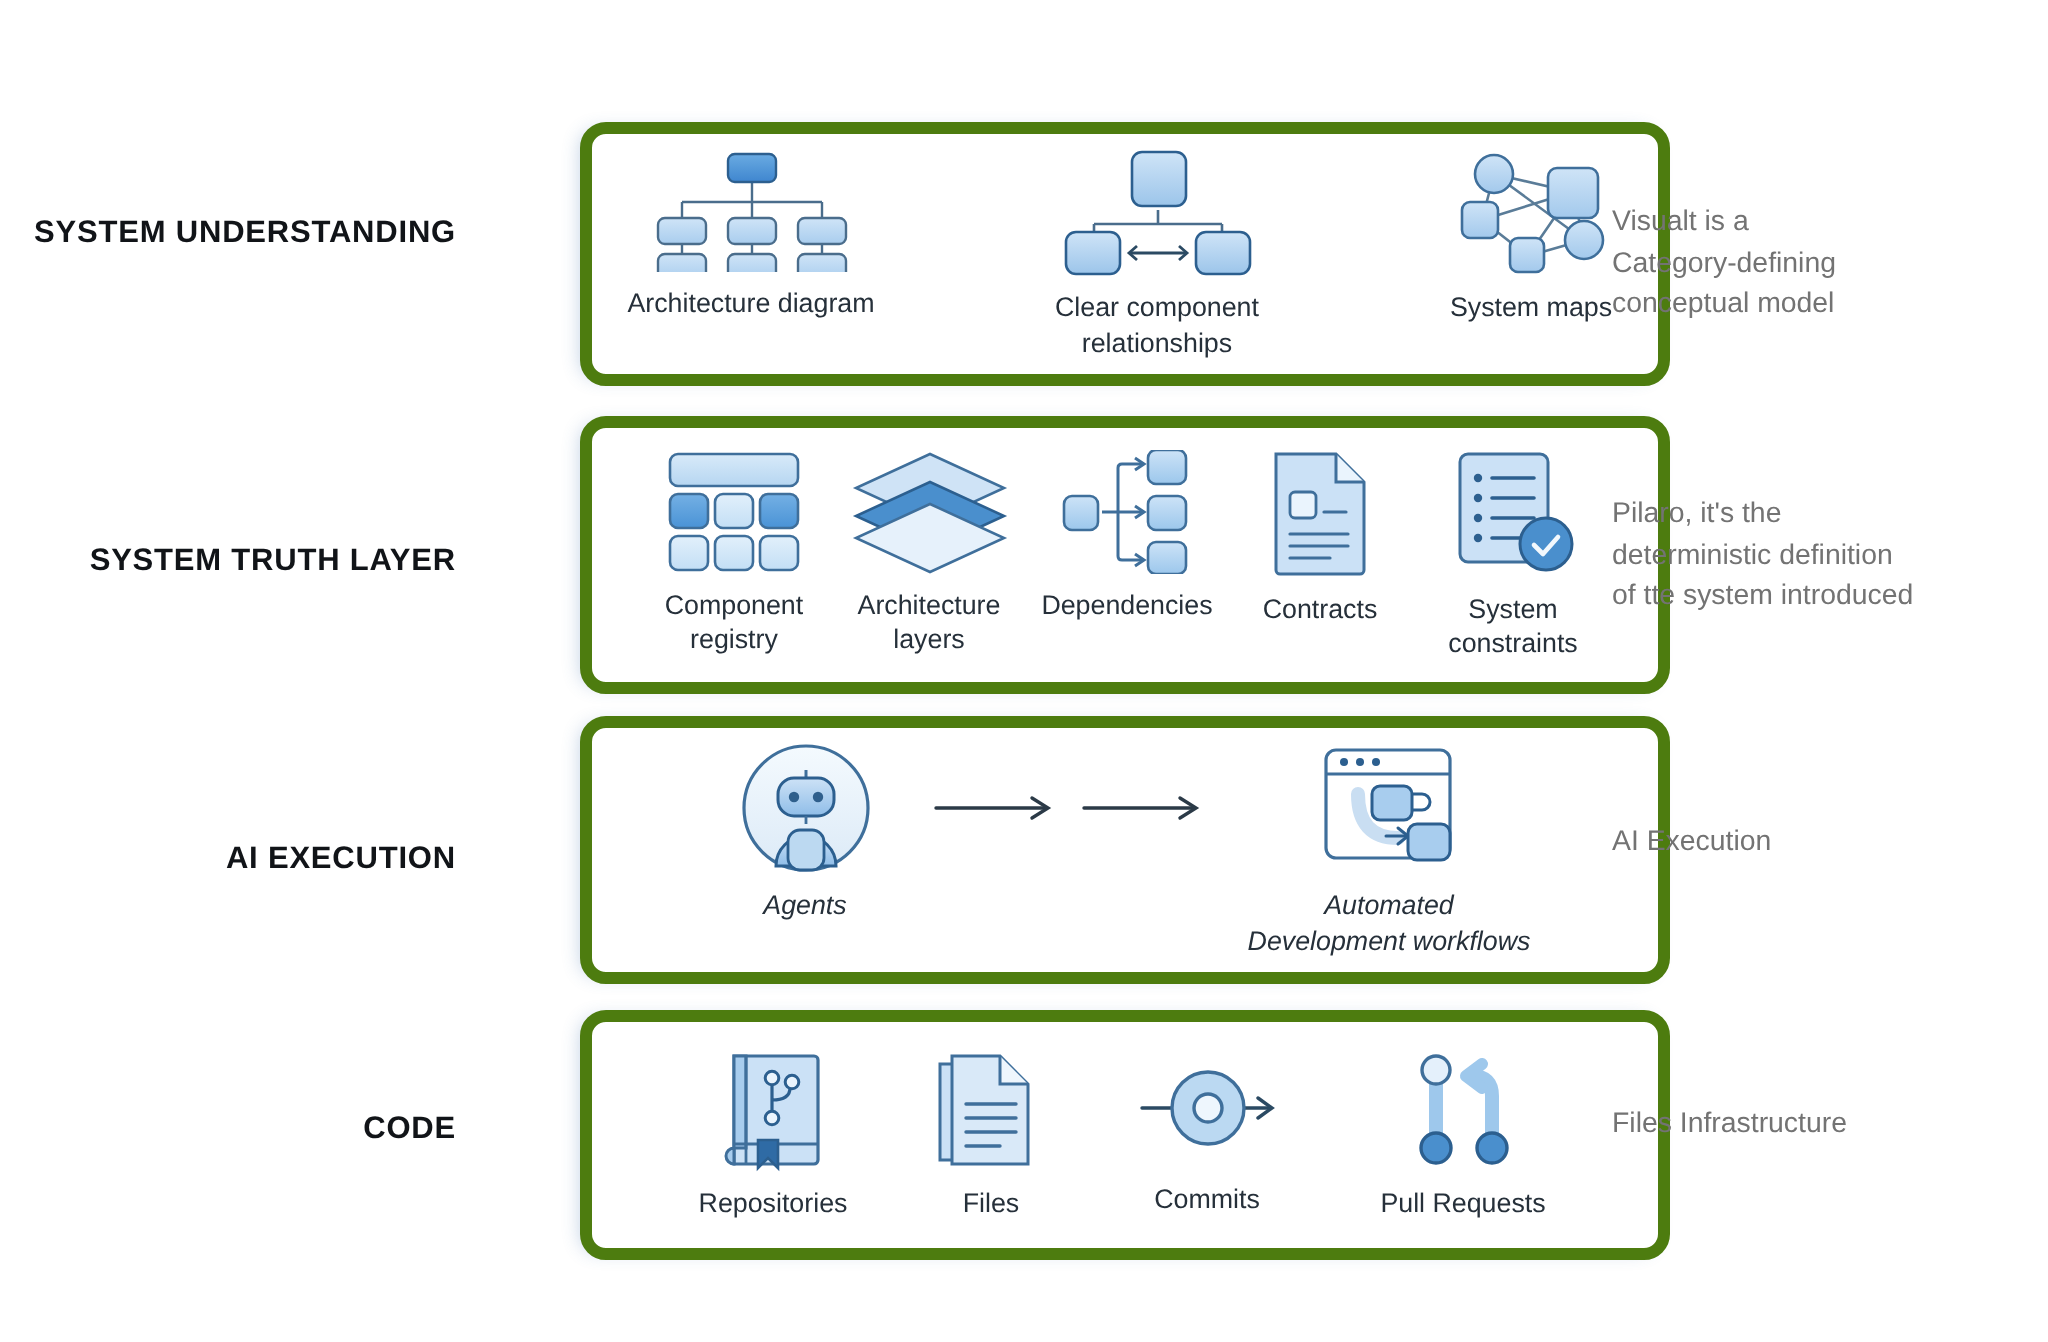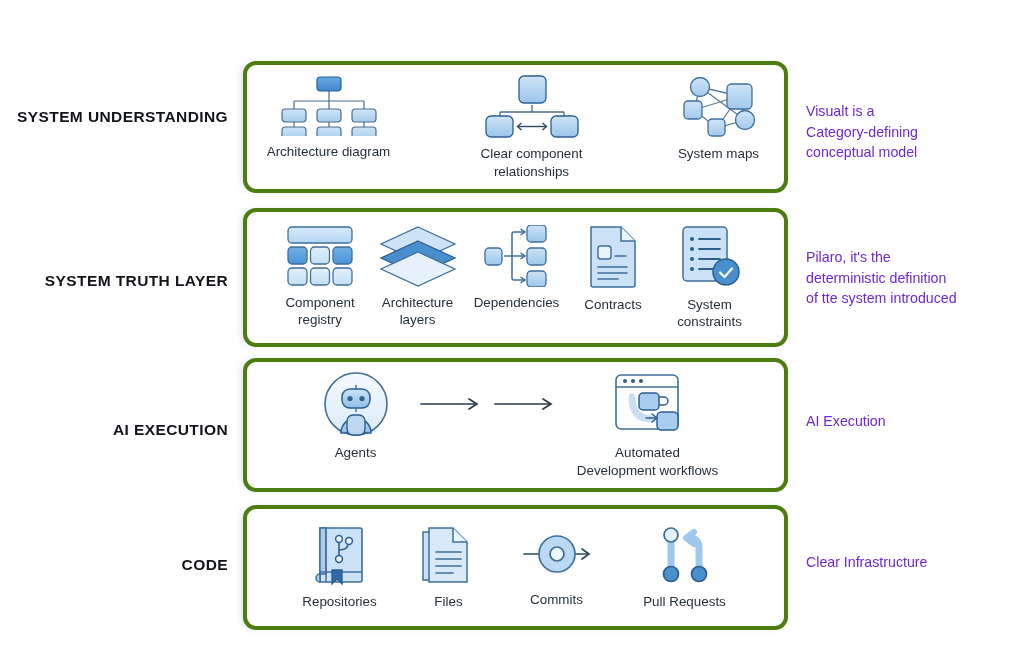--- a/index.html
+++ b/index.html
@@ -19,42 +19,43 @@
     font-size:15.5px;
     letter-spacing:.4px;
     color:#111418;
     line-height:1.32;
     right:0;
   }
   .label-wrap{position:absolute;width:228px;}
   .panel{
     position:absolute;
     box-sizing:border-box;
-    border:4px solid #4d7c0f;
+    border:6px solid #4d7c0f;
     border-radius:13px;
     background:#ffffff;
     box-shadow:-4px 0 9px -4px rgba(60,110,170,.30);
+    margin-left:47px;
   }
   .panel-inner{
     position:absolute;left:0;top:0;right:0;bottom:0;
     display:flex;align-items:center;justify-content:center;
   }
   .items{display:flex;align-items:flex-start;justify-content:center;}
   .item{
     display:flex;flex-direction:column;align-items:center;
     text-align:center;
   }
   .ico{display:flex;align-items:flex-end;justify-content:center;}
   .cap{
     font-size:13.4px;color:#26303a;line-height:1.28;
     margin-top:7px;white-space:pre-line;
   }
   .rtext{
     position:absolute;
-    font-size:14.2px;line-height:1.45;color:#6d28d9;
+    font-size:14.2px;line-height:1.45;color:#737373;
     white-space:pre-line;width:215px;
   }
   .arrow-gap{display:flex;align-items:center;justify-content:center;}
 </style>
 </head>
 <body>
 
 <div class="stage">
 
   <div class="label-wrap" style="left:0;top:107px;">
@@ -270,21 +271,21 @@
   <div class="rtext" style="left:806px;top:247px;width:222px;">Pilaro, it's the
 deterministic definition
 of tte system introduced</div>
 
   <div class="label-wrap" style="left:0;top:420px;">
     <div class="row-label" style="position:relative;right:auto;">AI EXECUTION</div>
   </div>
 
   <div class="panel" style="left:243px;top:358px;width:545px;height:134px;">
     <div class="panel-inner">
-      <div class="items" style="gap:0px;align-items:flex-start;">
+      <div class="items" style="gap:0px;align-items:flex-start;font-style:italic;">
 
         <div class="item" style="width:116px;">
           <div class="ico">
             <svg width="66" height="66" viewBox="0 0 66 66">
               <defs>
                 <linearGradient id="gAv" x1="0" y1="0" x2="0" y2="1">
                   <stop offset="0" stop-color="#f4fafe"></stop>
                     <stop offset="1" stop-color="#dceaf7"></stop>
                 </linearGradient>
                 <linearGradient id="gRb" x1="0" y1="0" x2="0" y2="1">
@@ -420,15 +421,15 @@
               <circle cx="42" cy="50" r="7.5" fill="#4a8fcd" stroke="#2c5f8f" stroke-width="1.7"></circle>
             </svg>
           </div>
           <div class="cap">Pull Requests</div>
         </div>
 
       </div>
     </div>
   </div>
 
-  <div class="rtext" style="left:806px;top:552px;">Clear Infrastructure</div>
+  <div class="rtext" style="left:806px;top:552px;">Files Infrastructure</div>
 
 </div>
 
 </body></html>

